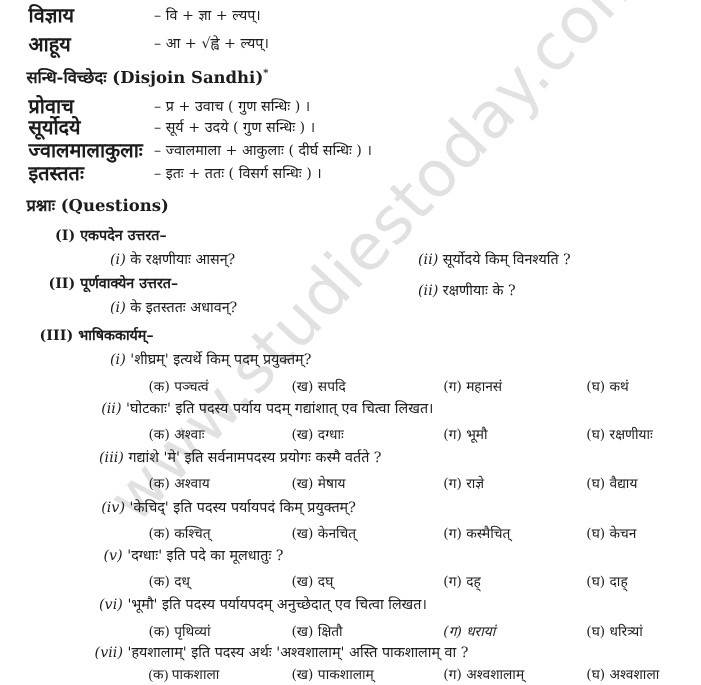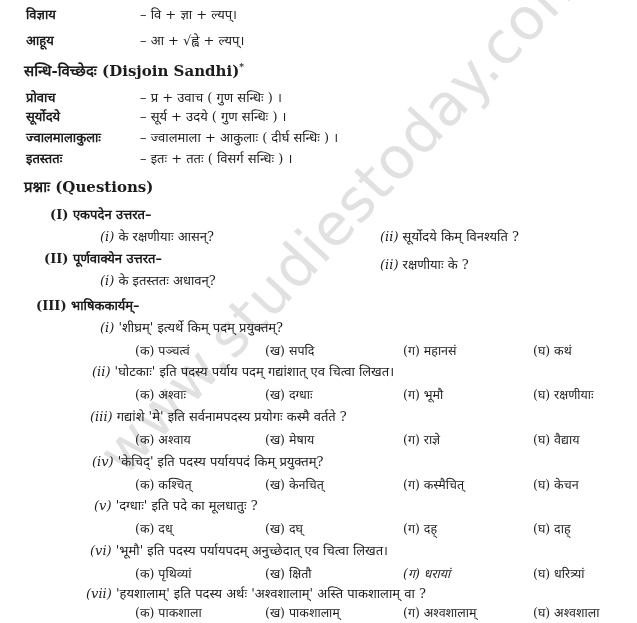--- a/index.html
+++ b/index.html
@@ -3,21 +3,21 @@
 <meta charset="utf-8">
 <style>
   html, body { margin:0; padding:0; }
   body {
     width:637px; height:623px; background:#ffffff; position:relative; overflow:hidden;
     font-family: "DejaVu Serif", "Liberation Serif", serif; color:#1c1c1c;
   }
   .line { position:absolute; white-space:nowrap; font-size:13px; line-height:18px; }
   .bold { font-weight:bold; }
   .heading { font-size:15px; font-weight:bold; }
-  .term { position:absolute; left:26px; font-weight:bold; font-size:13px; }
+  .term { position:absolute; left:26px; font-weight:bold; font-size:18px; }
   .def { position:absolute; left:140px; font-size:13px; }
   .opt { position:absolute; font-size:12.5px; white-space:nowrap;margin-left:13px; }
   .roman { font-style:italic; }
   .watermark {
     position:absolute; left:110px; top:430px;
     font-family:"DejaVu Sans", "Liberation Sans", sans-serif;
     font-size:58px; color:#d8d8d8; transform:rotate(-47deg); transform-origin:left center;
     white-space:nowrap; pointer-events:none; opacity:0.75; letter-spacing:1px;
   }
 </style>
@@ -153,17 +153,17 @@
   <span class="opt" style="left:252px;">(ख)  क्षितौ</span>
   <span class="opt" style="left:390px;font-style:italic;">(ग)  धरायां</span>
   <span class="opt" style="left:520px;">(घ)  धरित्र्यां</span>
 </div>
 
 <div class="line" style="top:585px;left:86px;">
   <span class="roman">(vii)</span>
   <span>'हयशालाम्' इति पदस्य अर्थः 'अश्वशालाम्' अस्ति पाकशालाम् वा ?</span>
 </div>
 <div class="line" style="top:604px;left:0;width:637px;">
-  <span class="opt" style="left:122px;">(क)  पाकशाला</span>
+  <span class="opt" style="left:122px;font-family:Liberation Serif, serif;">(क)  पाकशाला</span>
   <span class="opt" style="left:252px;text-align:right;">(ख)  पाकशालाम्</span>
   <span class="opt" style="left:390px;">(ग)  अश्वशालाम्</span>
   <span class="opt" style="left:520px;">(घ)  अश्वशाला</span>
 </div>
 
 </body></html>

